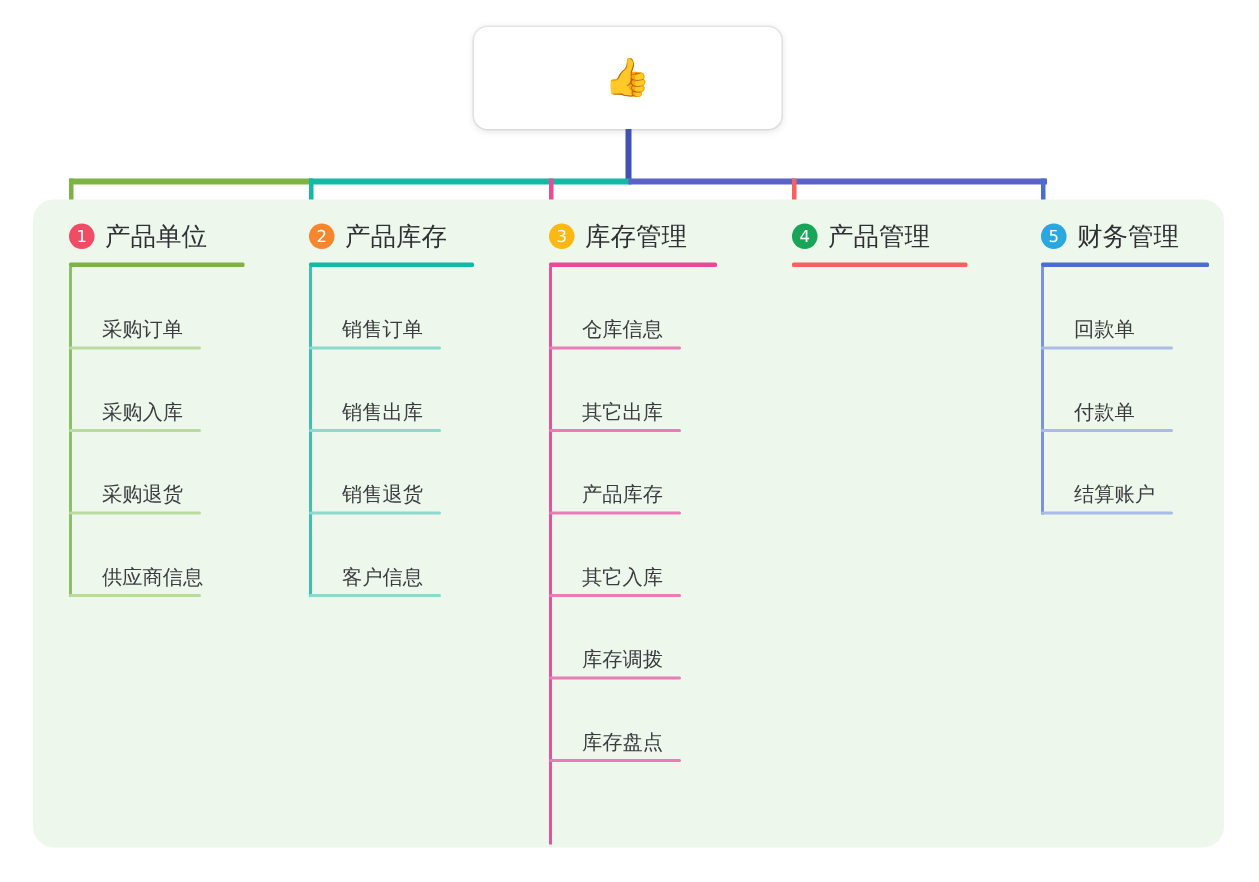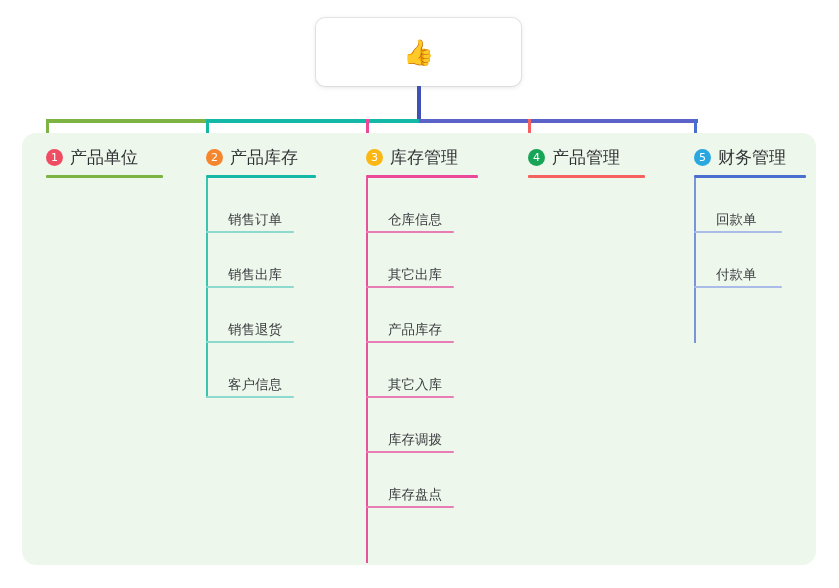--- a/index.html
+++ b/index.html
@@ -92,20 +92,39 @@
 
   <div class="panel"></div>
 
   <div id="columns">
       <div class="column" style="left: 46px; width: 118px;">
         <div class="col-head">
           <span class="badge" style="background: rgb(239, 77, 99);">1</span>
           <span class="col-title">产品单位</span>
         </div>
         <div class="head-rule" style="background: rgb(124, 179, 66); width: 117px;"></div>
+        <div class="items">
+          <div class="spine" style="background: rgb(140, 193, 99); height: 220px;"></div>
+          <div class="item">
+            <span class="item-label">采购订单</span>
+            <div class="item-rule" style="background: rgb(185, 219, 160);"></div>
+          </div>
+          <div class="item">
+            <span class="item-label">采购入库</span>
+            <div class="item-rule" style="background: rgb(185, 219, 160);"></div>
+          </div>
+          <div class="item">
+            <span class="item-label">采购退货</span>
+            <div class="item-rule" style="background: rgb(185, 219, 160);"></div>
+          </div>
+          <div class="item">
+            <span class="item-label">供应商信息</span>
+            <div class="item-rule" style="background: rgb(185, 219, 160);"></div>
+          </div>
+        </div>
       </div>
       <div class="column" style="left: 206px; width: 110px;">
         <div class="col-head">
           <span class="badge" style="background: rgb(245, 134, 46);">2</span>
           <span class="col-title">产品库存</span>
         </div>
         <div class="head-rule" style="background: rgb(20, 184, 166); width: 110px;"></div>
         <div class="items">
           <div class="spine" style="background: rgb(60, 195, 176); height: 220px;"></div>
           <div class="item">
@@ -176,17 +195,21 @@
         <div class="items">
           <div class="spine" style="background: rgb(123, 147, 216); height: 165px;"></div>
           <div class="item">
             <span class="item-label">回款单</span>
             <div class="item-rule" style="background: rgb(169, 187, 230);"></div>
           </div>
           <div class="item">
             <span class="item-label">付款单</span>
             <div class="item-rule" style="background: rgb(169, 187, 230);"></div>
           </div>
+          <div class="item">
+            <span class="item-label">结算账户</span>
+            <div class="item-rule" style="background: rgb(169, 187, 230);"></div>
+          </div>
         </div>
       </div>
     </div>
 
 </div>
 
 </body></html>

